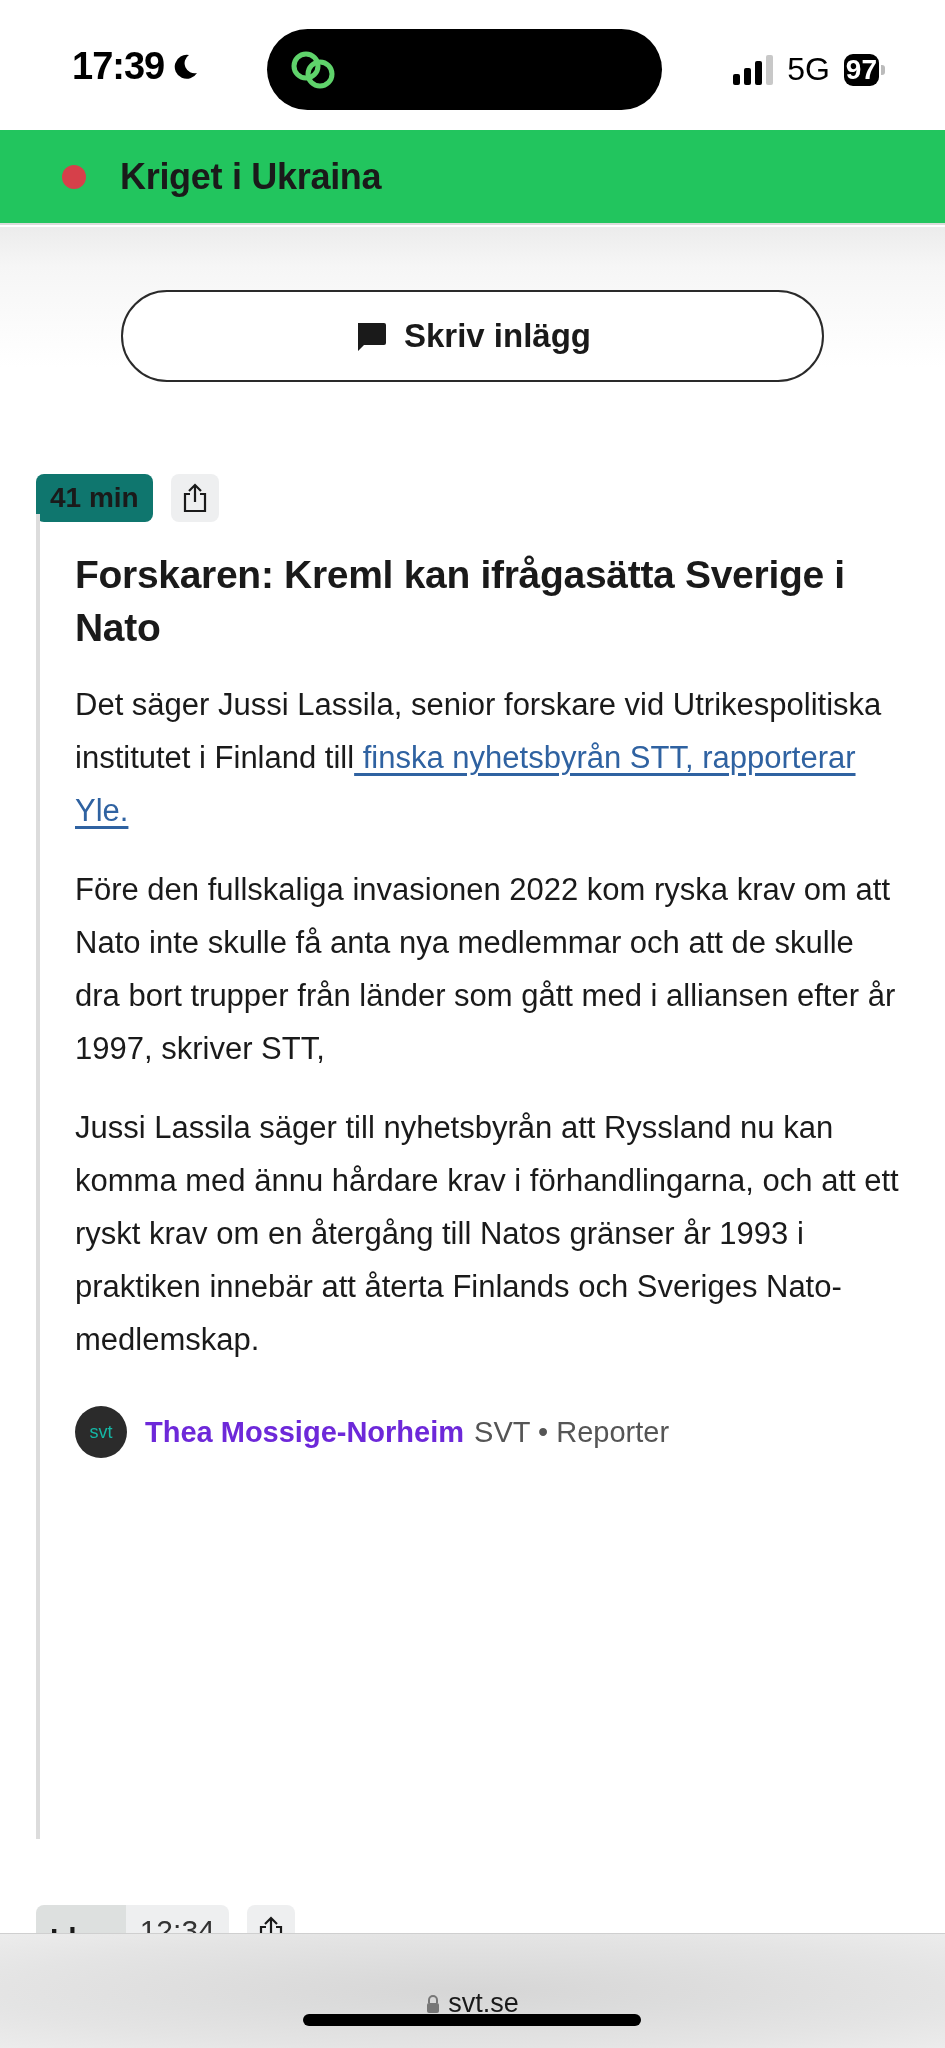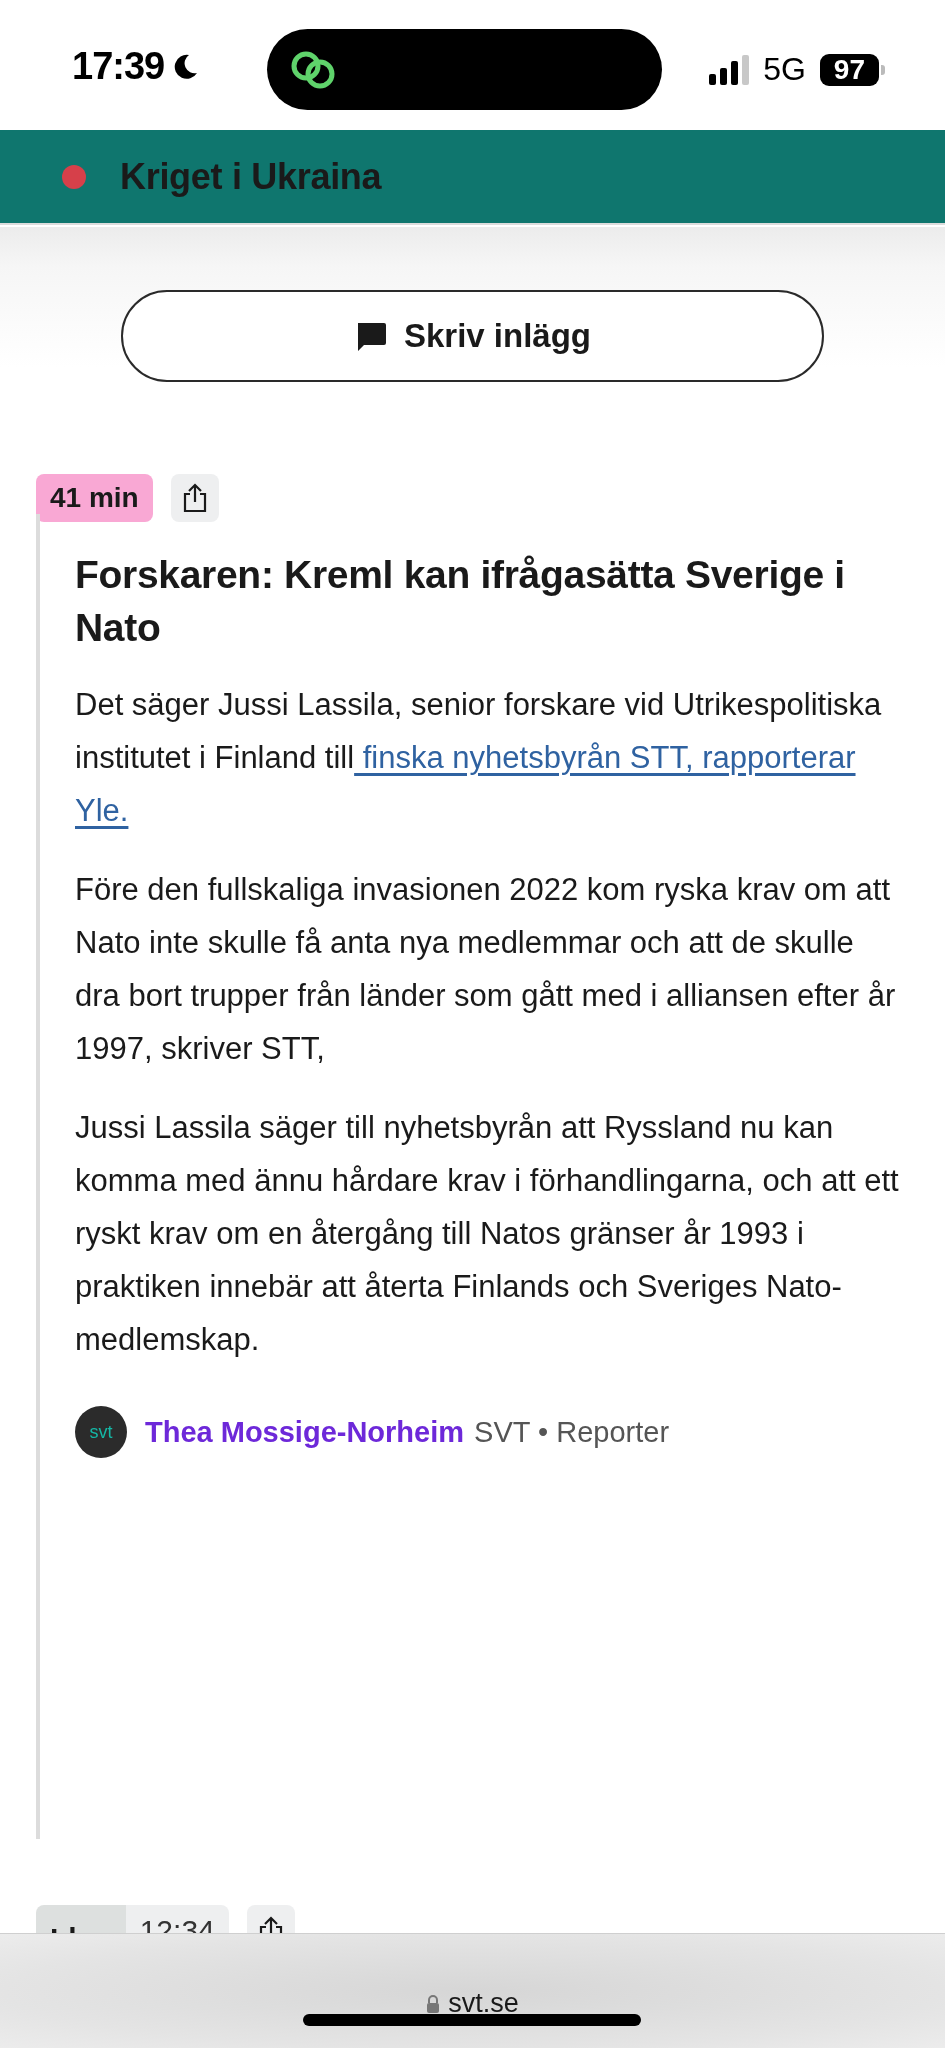--- a/index.html
+++ b/index.html
@@ -11,39 +11,39 @@
     .status-time { position: absolute; left: 72px; top: 40px; font-size: 38px; font-weight: 700; letter-spacing: -1px; color: #000; display: flex; align-items: center; gap: 6px; }
     .moon-icon { width: 30px; height: 30px; display: inline-block; }
     .island { position: absolute; left: 267px; top: 24px; width: 395px; height: 81px; background: #000; border-radius: 41px; }
     .island-icon { position: absolute; left: 20px; top: 18px; width: 52px; height: 46px; }
     .status-right { position: absolute; right: 60px; top: 46px; display: flex; align-items: center; gap: 14px; }
     .signal { display: flex; align-items: flex-end; gap: 4px; height: 30px; }
     .signal span { width: 7px; background: #000; border-radius: 2px; display: block; }
     .signal span.dim { background: #c8c8c8; }
     .net { font-size: 32px; font-weight: 400; color: #000; }
     .battery { display: flex; align-items: center; gap: 2px; }
-    .battery-body { background: #000; color: #fff; font-weight: 700; font-size: 28px; border-radius: 9px; padding: 1px 14px; line-height: 30px; }
+    .battery-body { background: #000; color: #fff; font-weight: 700; font-size: 28px; border-radius: 9px; padding: 1px 2px; line-height: 30px; }
     .battery-tip { width: 4px; height: 10px; background: #bbb; border-radius: 0 3px 3px 0; }
 
     
-    .topic-header { position: absolute; top: 130px; left: 0; width: 945px; height: 95px; background: #0f766e; border-bottom: 2px solid #dcdcdc; display: flex; align-items: center; padding-left: 62px; }
+    .topic-header { position: absolute; top: 130px; left: 0; width: 945px; height: 95px; background: #22c55e; border-bottom: 2px solid #dcdcdc; display: flex; align-items: center; padding-left: 62px; }
     .live-dot { width: 24px; height: 24px; border-radius: 50%; background: #d6404a; margin-right: 34px; }
     .topic-title { font-size: 36px; font-weight: 700; color: #1a1a1a; letter-spacing: -0.3px; }
 
     
     .write-area { position: absolute; top: 227px; left: 0; width: 945px; height: 200px; background: linear-gradient(#ececec 0px, #f6f6f6 40px, #ffffff 140px); }
     .write-button { position: absolute; left: 121px; top: 63px; width: 703px; height: 92px; border: 2px solid #2a2a2a; border-radius: 46px; background: #fff; display: flex; align-items: center; justify-content: center; gap: 16px; cursor: pointer; text-align: center; }
     .comment-icon { width: 34px; height: 34px; }
     .write-label { font-size: 33px; font-weight: 700; color: #1a1a1a; }
 
     
     .post { position: absolute; top: 474px; left: 36px; width: 870px; }
     .post-rail { position: absolute; left: 0; top: 40px; width: 4px; height: 1325px; background: #dcdcdc; }
     .post-meta { display: flex; align-items: center; gap: 18px; }
-    .time-badge { background: #f9a8d4; border-radius: 8px; padding: 0 14px; height: 48px; line-height: 48px; font-size: 28px; font-weight: 700; color: #1a1a1a; }
+    .time-badge { background: #0f766e; border-radius: 8px; padding: 0 14px; height: 48px; line-height: 48px; font-size: 28px; font-weight: 700; color: #1a1a1a; }
     .share-button { width: 48px; height: 48px; border-radius: 8px; background: #eeeff0; display: flex; align-items: center; justify-content: center; cursor: pointer; }
     .share-icon { width: 26px; height: 30px; }
     .post-body { margin-left: 39px; margin-top: 26px; width: 830px; }
     .post-title { font-size: 39px; font-weight: 700; line-height: 53px; color: #1a1a1a; letter-spacing: -0.3px; }
     .post-para { font-size: 31px; line-height: 53px; color: #1a1a1a; margin-top: 26px; }
     .post-title + .post-para { margin-top: 24px; }
     .post-link { color: #2f62a1; text-decoration: underline; text-underline-offset: 5px; }
     .byline { display: flex; align-items: center; margin-top: 40px; gap: 18px; }
     .avatar { width: 52px; height: 52px; border-radius: 50%; background: #2b2b2b; color: #14b8a6; font-size: 18px; display: flex; align-items: center; justify-content: center; }
     .author-name { font-size: 29px; font-weight: 700; color: #6d28d9; }

